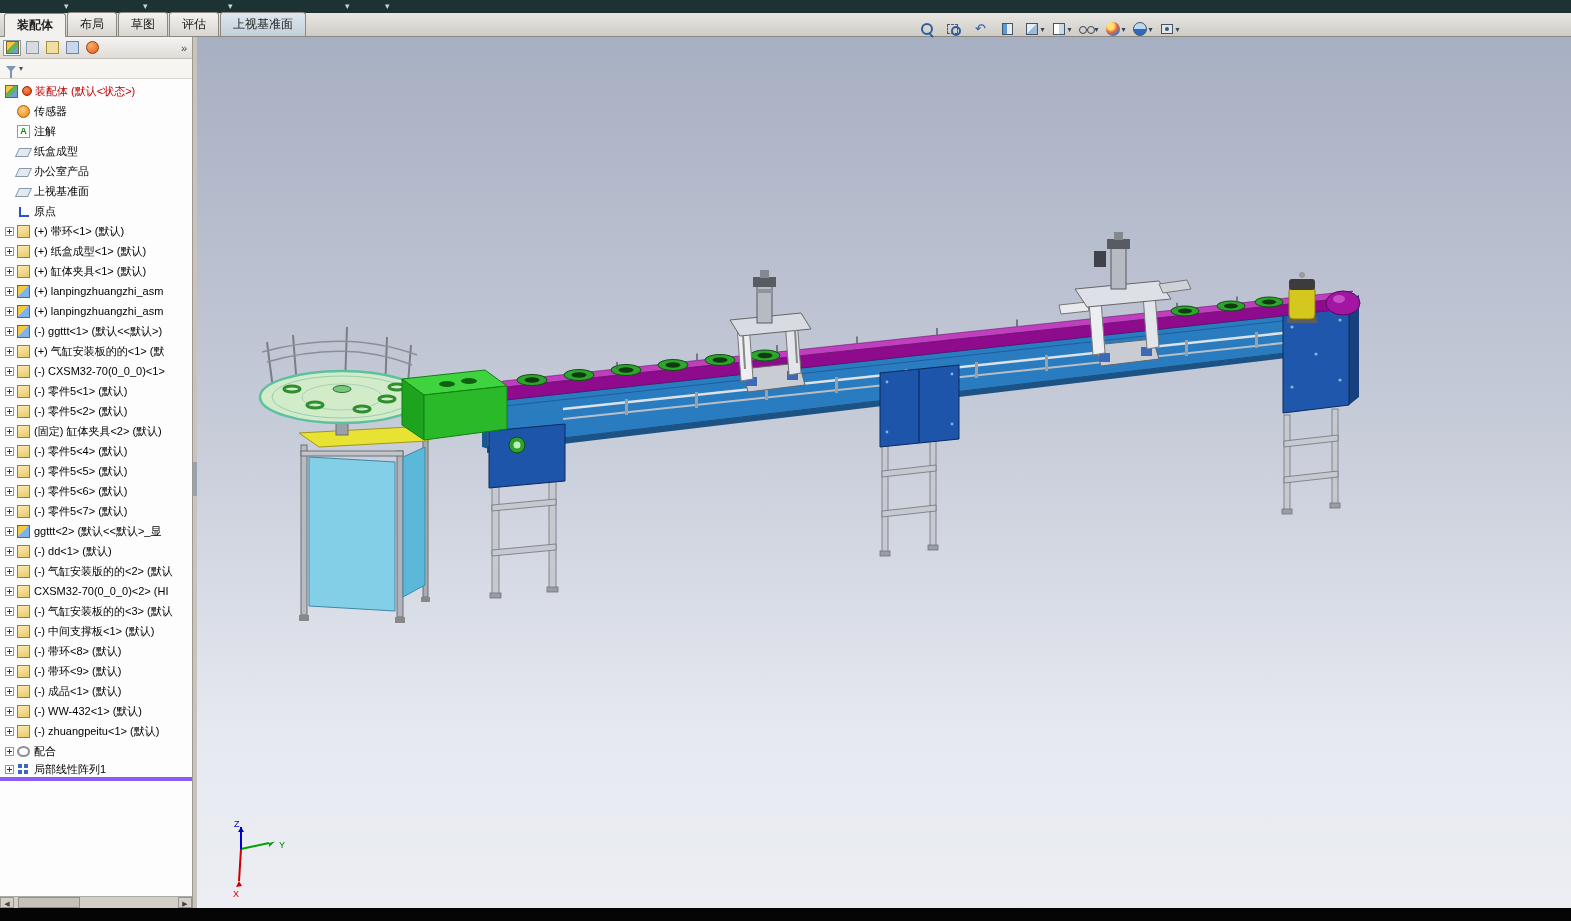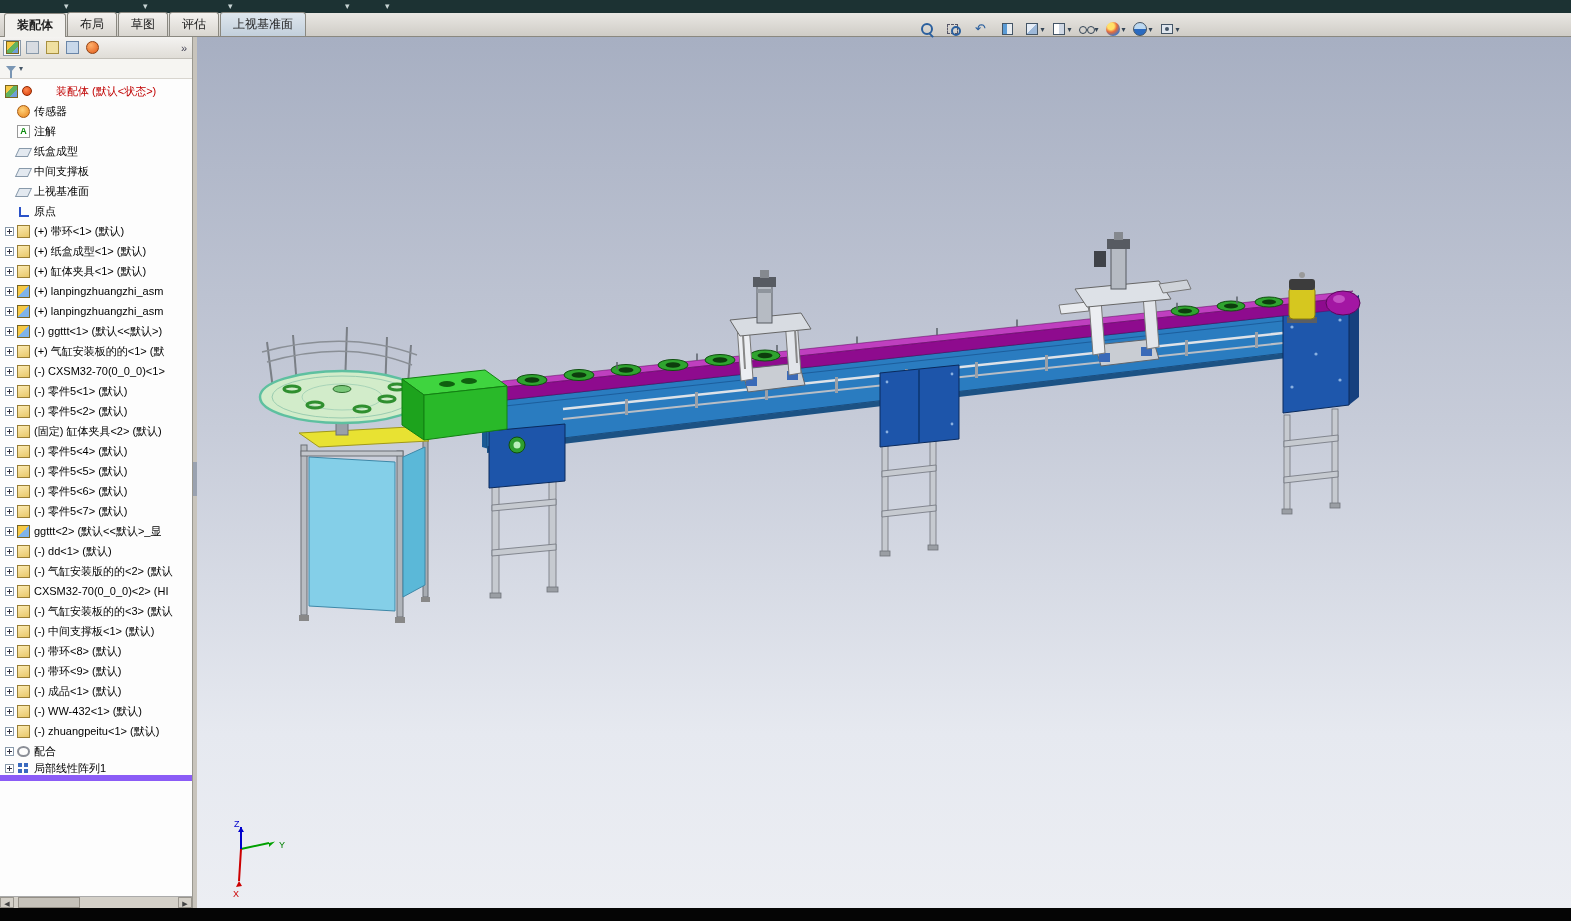--- a/index.html
+++ b/index.html
@@ -76,22 +76,22 @@
 
   .filter-row { height:20px; display:flex; align-items:center; padding:0 6px; gap:3px;
     border-bottom:1px solid #d8d5cf; background:#f6f5f2; }
   .funnel { width:0; height:0; border-left:5px solid transparent; border-right:5px solid transparent;
     border-top:6px solid #7a96b4; position:relative; }
   .funnel::after { content:""; position:absolute; left:-1px; top:-1px; width:2px; height:7px; background:#7a96b4; }
   .filter-dd { font-size:8px; color:#456; }
 
   .tree { flex:1; overflow:hidden; padding-top:2px; font-size:11px; color:#000; }
   .tree-row { display:flex; align-items:center; height:20px; padding-left:5px; white-space:nowrap; overflow:hidden; }
-  .tree-row.drop-target { border-bottom:6px solid #8b5cf6; height:20px; }
-  .tree-row.red .lbl { color:#c00000;margin-left:21px; }
+  .tree-row.drop-target { border-bottom:4px solid #8b5cf6; height:20px; }
+  .tree-row.red .lbl { color:#c00000; }
   .spacer { flex:0 0 12px; }
   .expand { flex:0 0 9px; width:9px; height:9px; border:1px solid #8899aa; background:#fff;
     position:relative; margin-right:3px; }
   .expand::before { content:""; position:absolute; left:1px; right:1px; top:3px; height:1px; background:#334; }
   .expand::after { content:""; position:absolute; top:1px; bottom:1px; left:3px; width:1px; background:#334; }
   .ico { flex:0 0 13px; width:13px; height:13px; margin-right:4px; }
   .ico2 { flex:0 0 10px; width:10px; height:10px; margin-right:3px; }
   .lbl { overflow:hidden; }
   .ic-asm { background:linear-gradient(135deg,#f6c945 0 35%,#62b35e 35% 65%,#6f9fd8 65%); border:1px solid #7a6520; }
   .ic-alert { border-radius:50%; background:radial-gradient(circle at 40% 35%,#ff8a50,#d83a08); border:1px solid #902800; }
@@ -247,21 +247,21 @@
           <span class="ico ic-plane"></span>
 
           <span class="lbl">纸盒成型</span>
         </div>
 
         <div class="tree-row">
           <span class="spacer"></span>
 
           <span class="ico ic-plane"></span>
 
-          <span class="lbl">中间支撑板</span>
+          <span class="lbl">办公室产品</span>
         </div>
 
         <div class="tree-row">
           <span class="spacer"></span>
 
           <span class="ico ic-plane"></span>
 
           <span class="lbl">上视基准面</span>
         </div>
 

